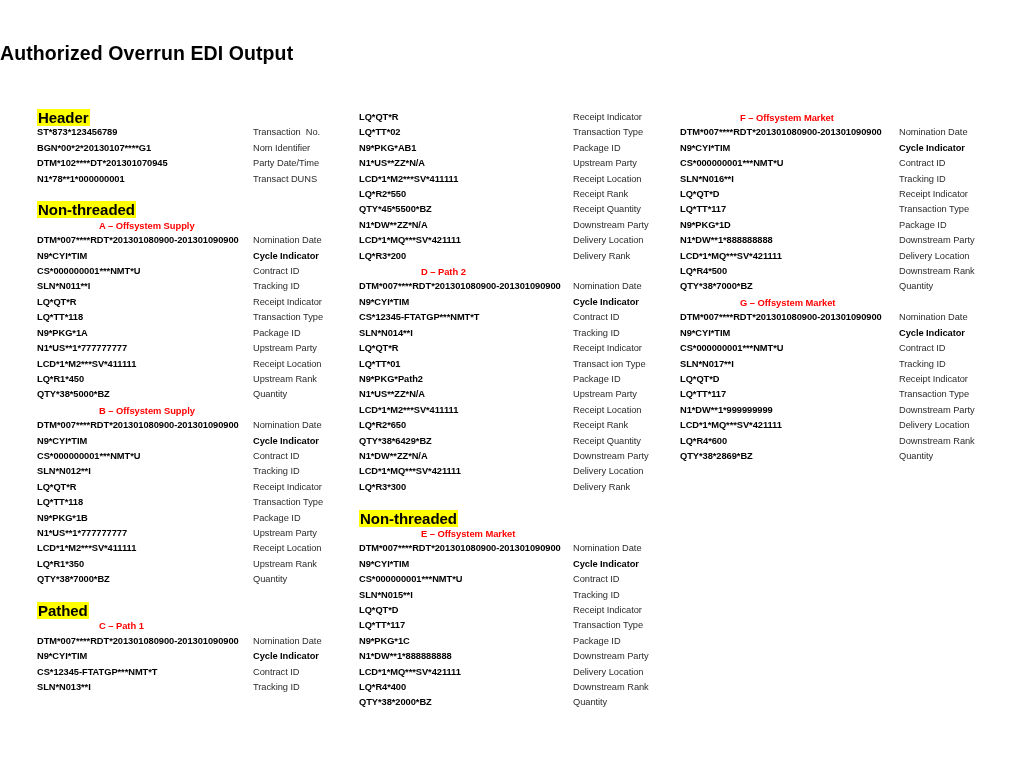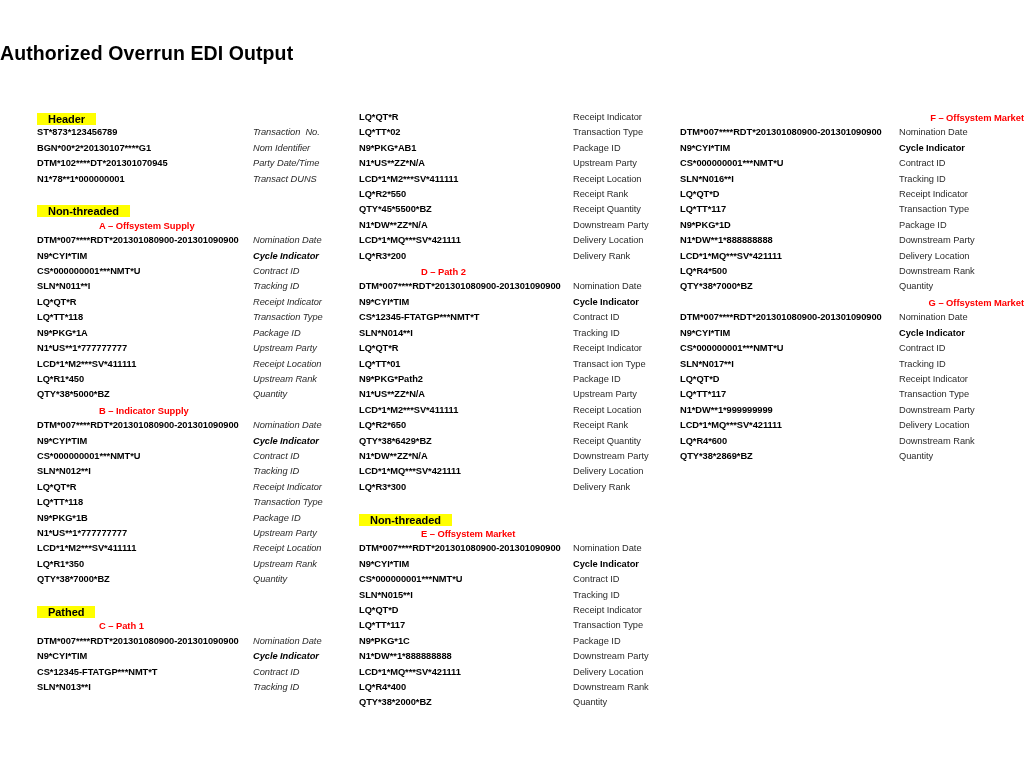--- a/index.html
+++ b/index.html
@@ -55,53 +55,53 @@
   }
   .lbl {
     position: absolute;
     top: 0;
     font-size: 9.3px;
     font-weight: normal;
     color: #2b2b2b;
     letter-spacing: -0.05px;
     white-space: pre;
   }
-  #col-1 .lbl { left: 216px; font-style: italic; }
+  #col-1 .lbl { left: 216px; }
   #col-2 .lbl { left: 214px; }
   #col-3 .lbl { left: 219px; }
   .lbl.bold { font-weight: bold; color: #000000; text-align: center; }
 
   
   .hl-head {
     height: 15.42px;
     line-height: 15.42px;
     white-space: nowrap;
   }
   .hl-head .hl-text {
-    font-size: 11px;
+    font-size: 15px;
     font-weight: bold;
     color: #000000;
     background: #FFFF00;
-    padding: 0 11px;
+    padding: 0 1px;
     letter-spacing: -0.05px;
   }
 
   
   .sub-head {
     height: 15.42px;
     line-height: 15.42px;
     white-space: nowrap;
     color: #FF0000;
     font-size: 9.4px;
     font-weight: bold;
     letter-spacing: -0.05px;
   }
   #col-1 .sub-head { padding-left: 62px; }
   #col-2 .sub-head { padding-left: 62px; }
-  #col-3 .sub-head { padding-left: 60px; text-align: right; }
+  #col-3 .sub-head { padding-left: 60px; }
 
   .spacer { height: 15.42px; }
 </style>
 </head>
 <body>
 
 <h1 id="page-title">Authorized Overrun EDI Output</h1>
 
 <div id="col-1" class="column">
     <div class="hl-head"><span class="hl-text">Header</span></div>
@@ -161,21 +161,21 @@
       <span class="lbl">Receipt Location</span>
     </div>
     <div class="row">
       <span class="seg">LQ*R1*450</span>
       <span class="lbl">Upstream Rank</span>
     </div>
     <div class="row">
       <span class="seg">QTY*38*5000*BZ</span>
       <span class="lbl">Quantity</span>
     </div>
-    <div class="sub-head">B – Indicator Supply</div>
+    <div class="sub-head">B – Offsystem Supply</div>
     <div class="row">
       <span class="seg">DTM*007****RDT*201301080900-201301090900</span>
       <span class="lbl">Nomination Date</span>
     </div>
     <div class="row">
       <span class="seg">N9*CYI*TIM</span>
       <span class="lbl bold">Cycle Indicator</span>
     </div>
     <div class="row">
       <span class="seg">CS*000000001***NMT*U</span>

